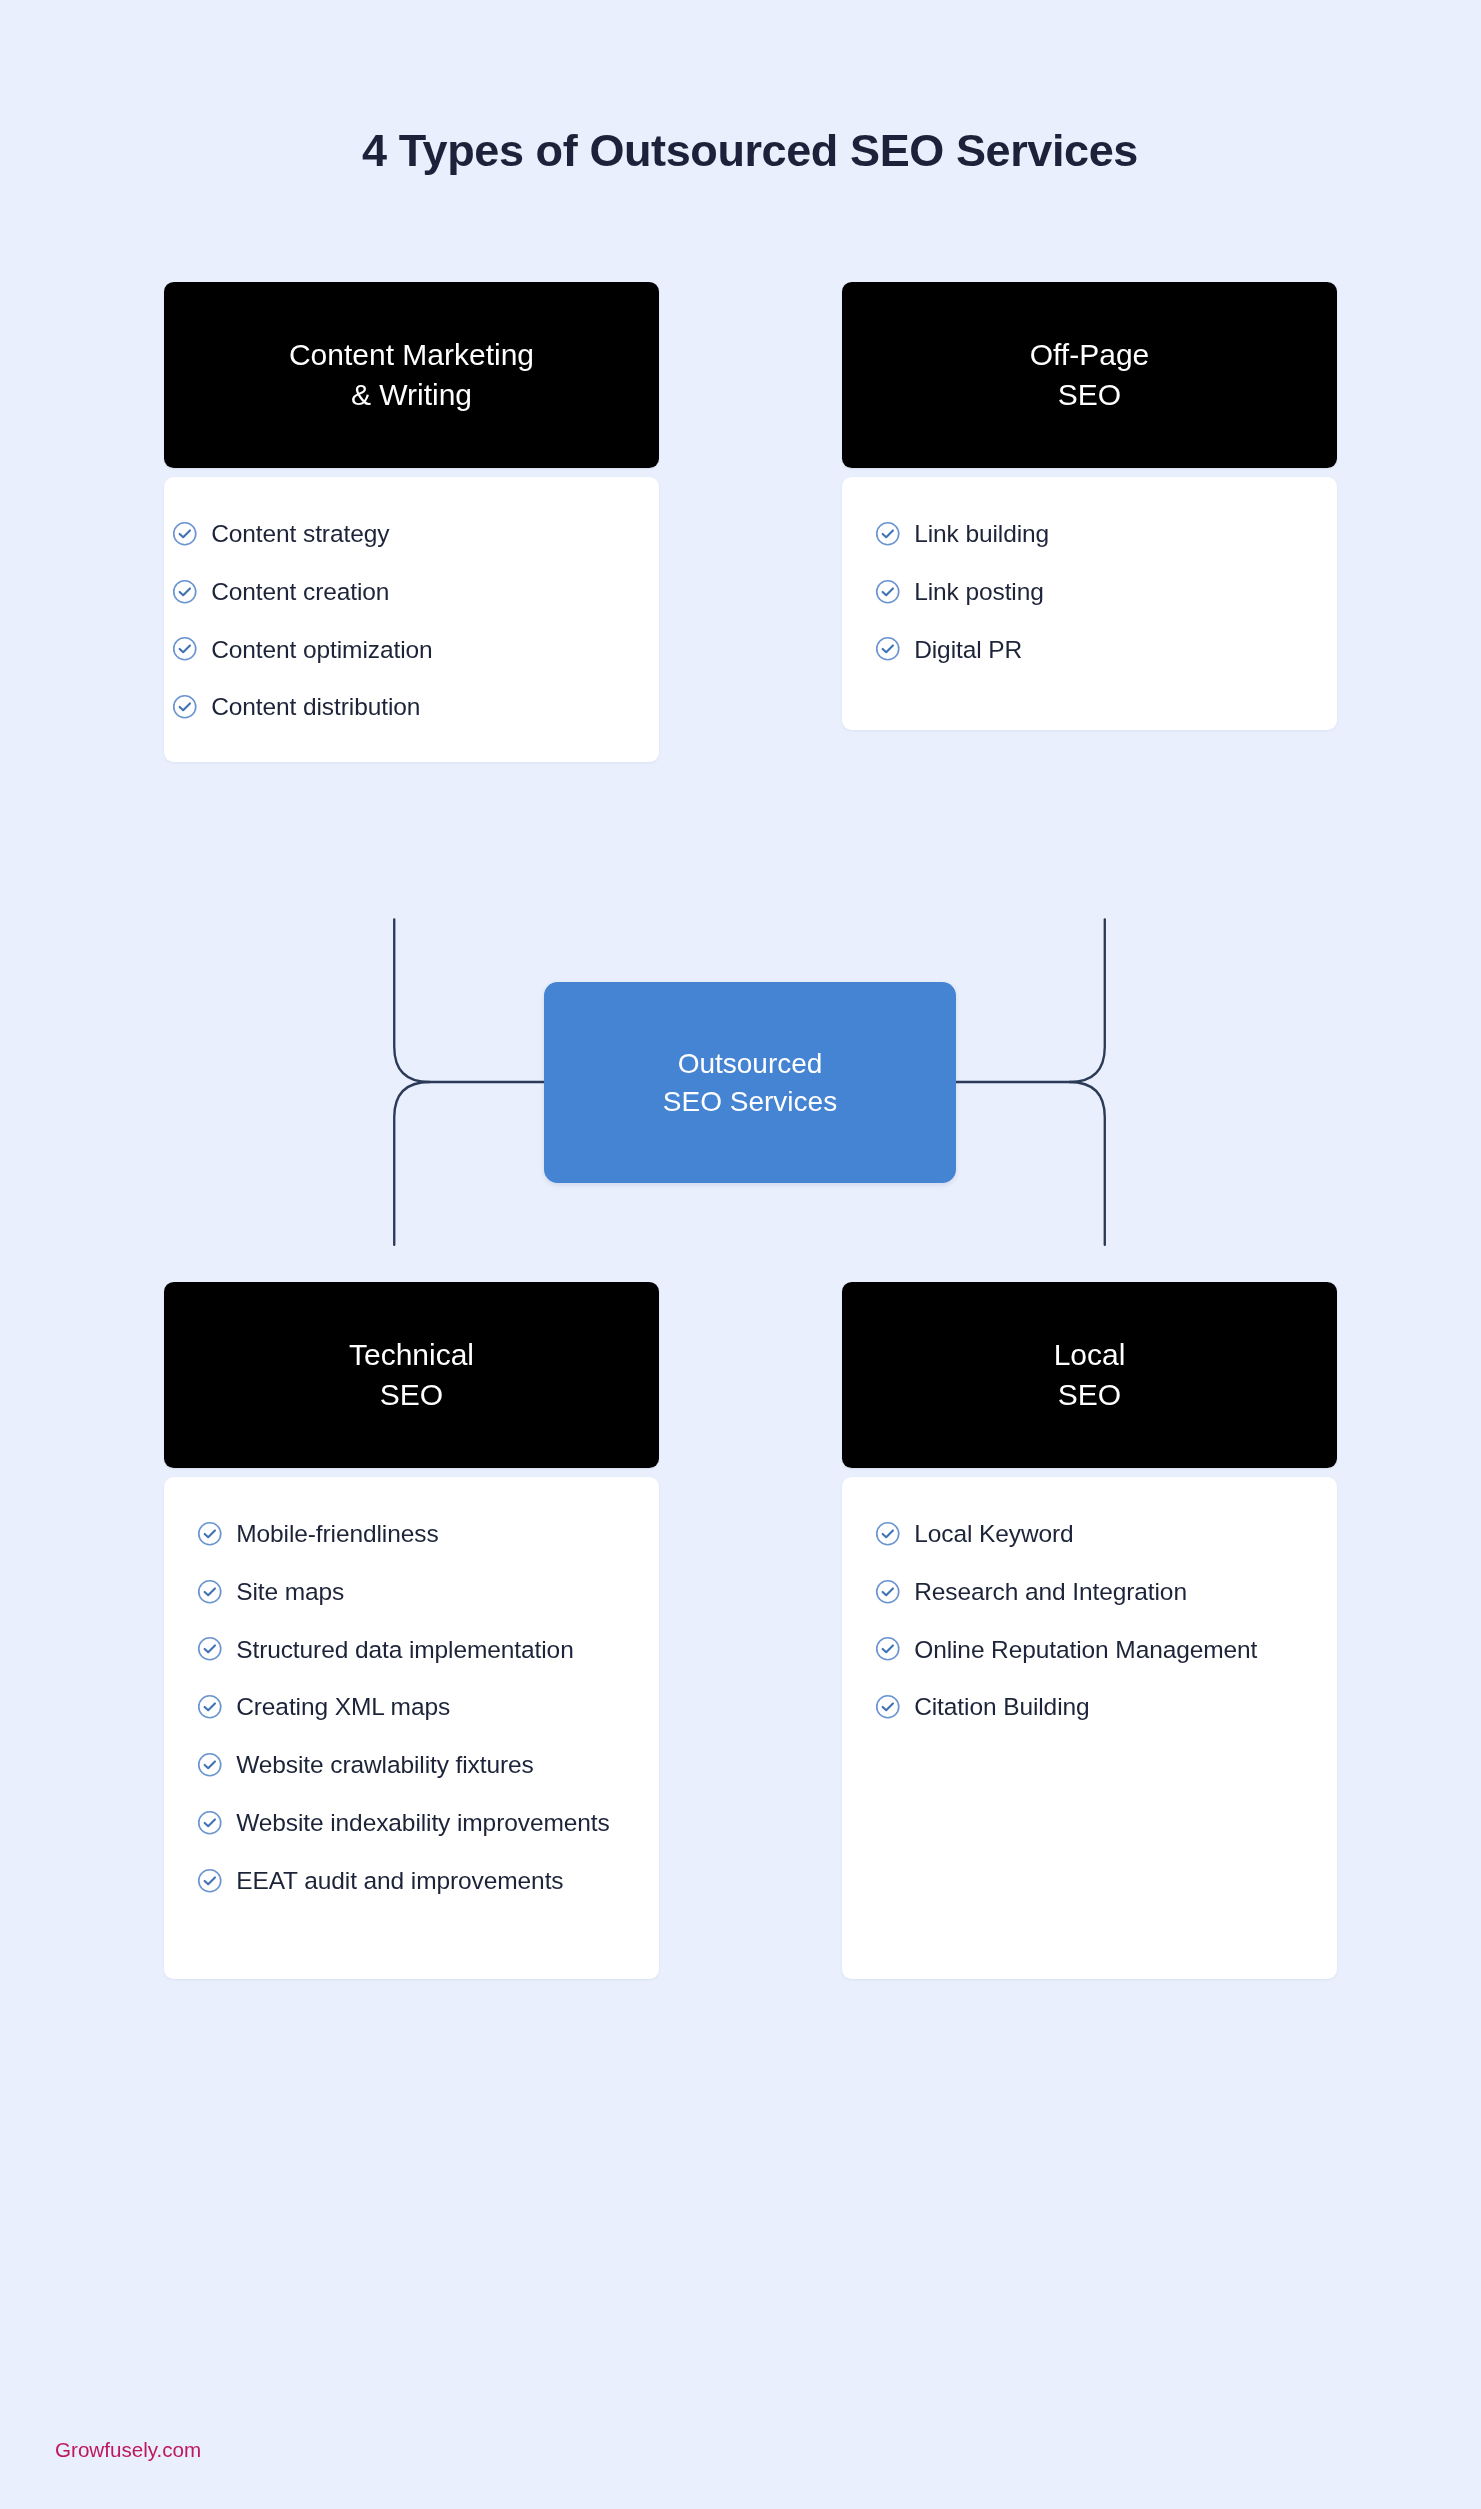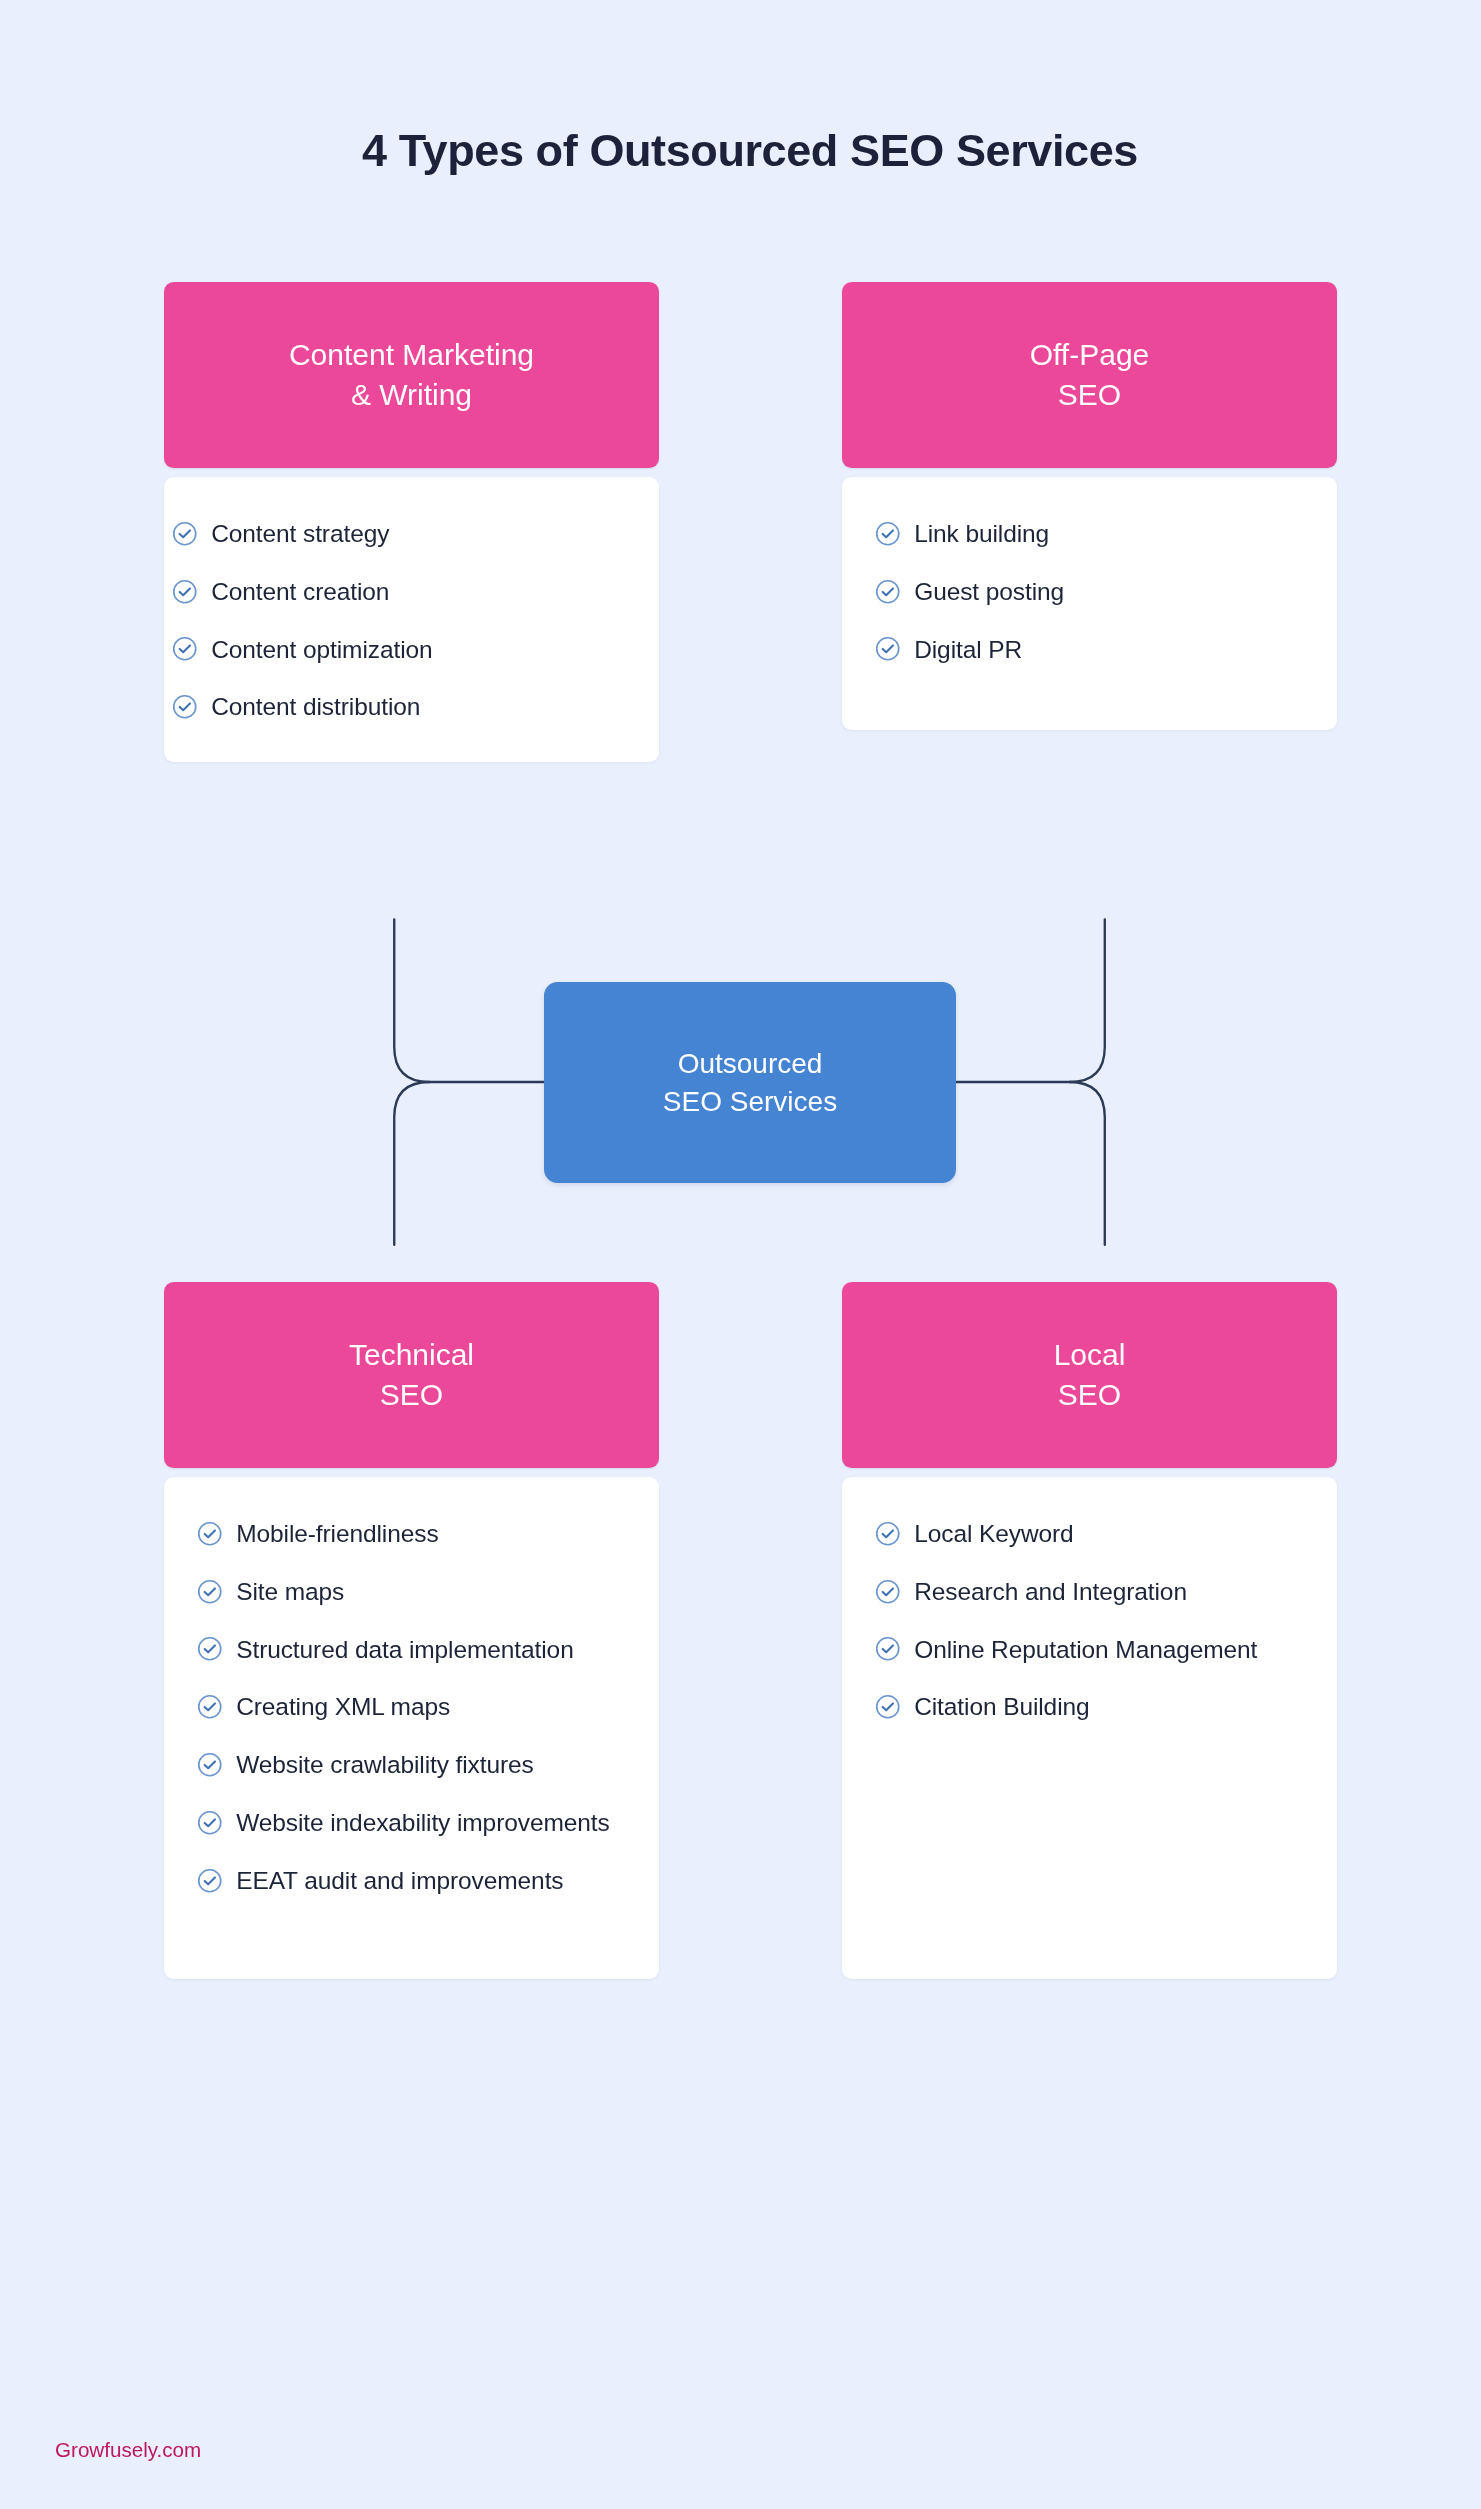--- a/index.html
+++ b/index.html
@@ -39,21 +39,21 @@
   .quad {
     position: absolute;
     width: 495px;
   }
   .quad.tl { left: 155px;  top: 282px; }
   .quad.tr { left: 833px;  top: 282px; }
   .quad.bl { left: 155px;  top: 1282px; }
   .quad.br { left: 833px;  top: 1282px; }
 
   .card-head {
-    background: #ec4899;
+    background: #000000;
     border-radius: 9.8px;
     color: #ffffff;
     text-align: center;
     font-size: 30px;
     line-height: 1.33;
     font-weight: 400;
     display: flex;
     align-items: center;
     justify-content: center;
     height: 186px;
@@ -224,21 +224,21 @@
             <circle cx="13" cy="13" r="11.2" fill="none" stroke="#6b95cf" stroke-width="1.7"></circle>
             <path d="M7.8 13.2 L11.4 16.6 L18.3 9.6" fill="none" stroke="#3f72b5" stroke-width="2.1" stroke-linecap="round" stroke-linejoin="round"></path>
           </svg>
         <span class="feat-label">Link building</span>
       </div>
       <div class="feat">
         <svg class="chk" viewBox="0 0 26 26">
             <circle cx="13" cy="13" r="11.2" fill="none" stroke="#6b95cf" stroke-width="1.7"></circle>
             <path d="M7.8 13.2 L11.4 16.6 L18.3 9.6" fill="none" stroke="#3f72b5" stroke-width="2.1" stroke-linecap="round" stroke-linejoin="round"></path>
           </svg>
-        <span class="feat-label">Guest posting</span>
+        <span class="feat-label">Link posting</span>
       </div>
       <div class="feat">
         <svg class="chk" viewBox="0 0 26 26">
             <circle cx="13" cy="13" r="11.2" fill="none" stroke="#6b95cf" stroke-width="1.7"></circle>
             <path d="M7.8 13.2 L11.4 16.6 L18.3 9.6" fill="none" stroke="#3f72b5" stroke-width="2.1" stroke-linecap="round" stroke-linejoin="round"></path>
           </svg>
         <span class="feat-label">Digital PR</span>
       </div>
     </div>
   </div>

